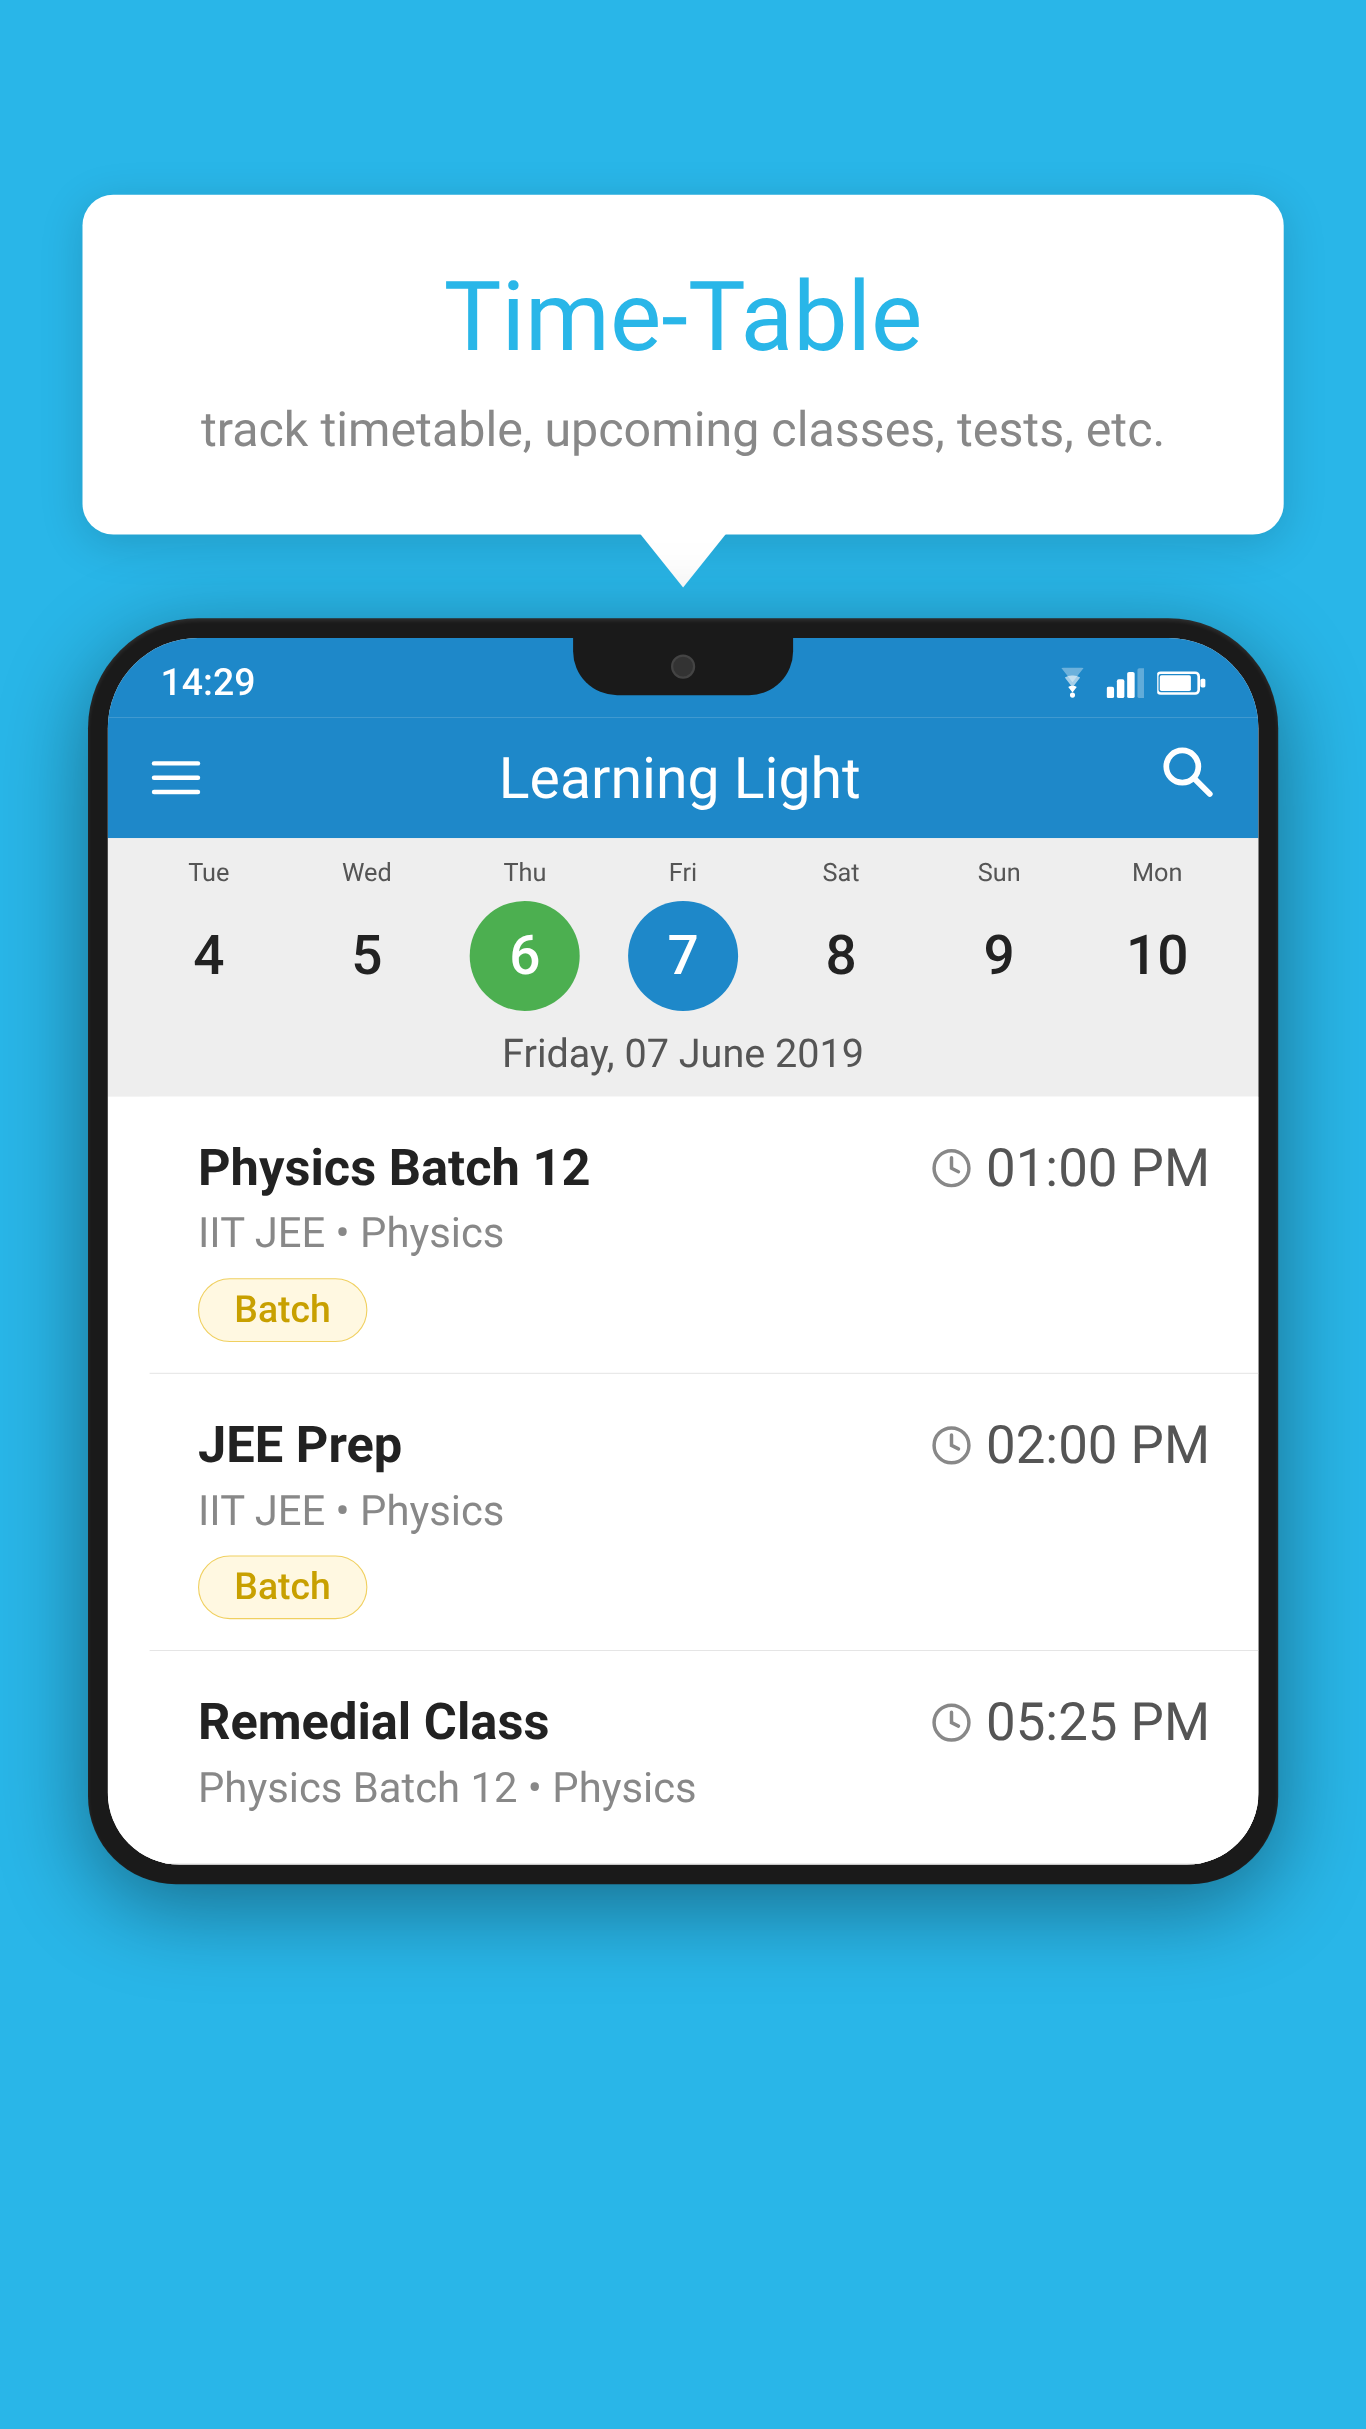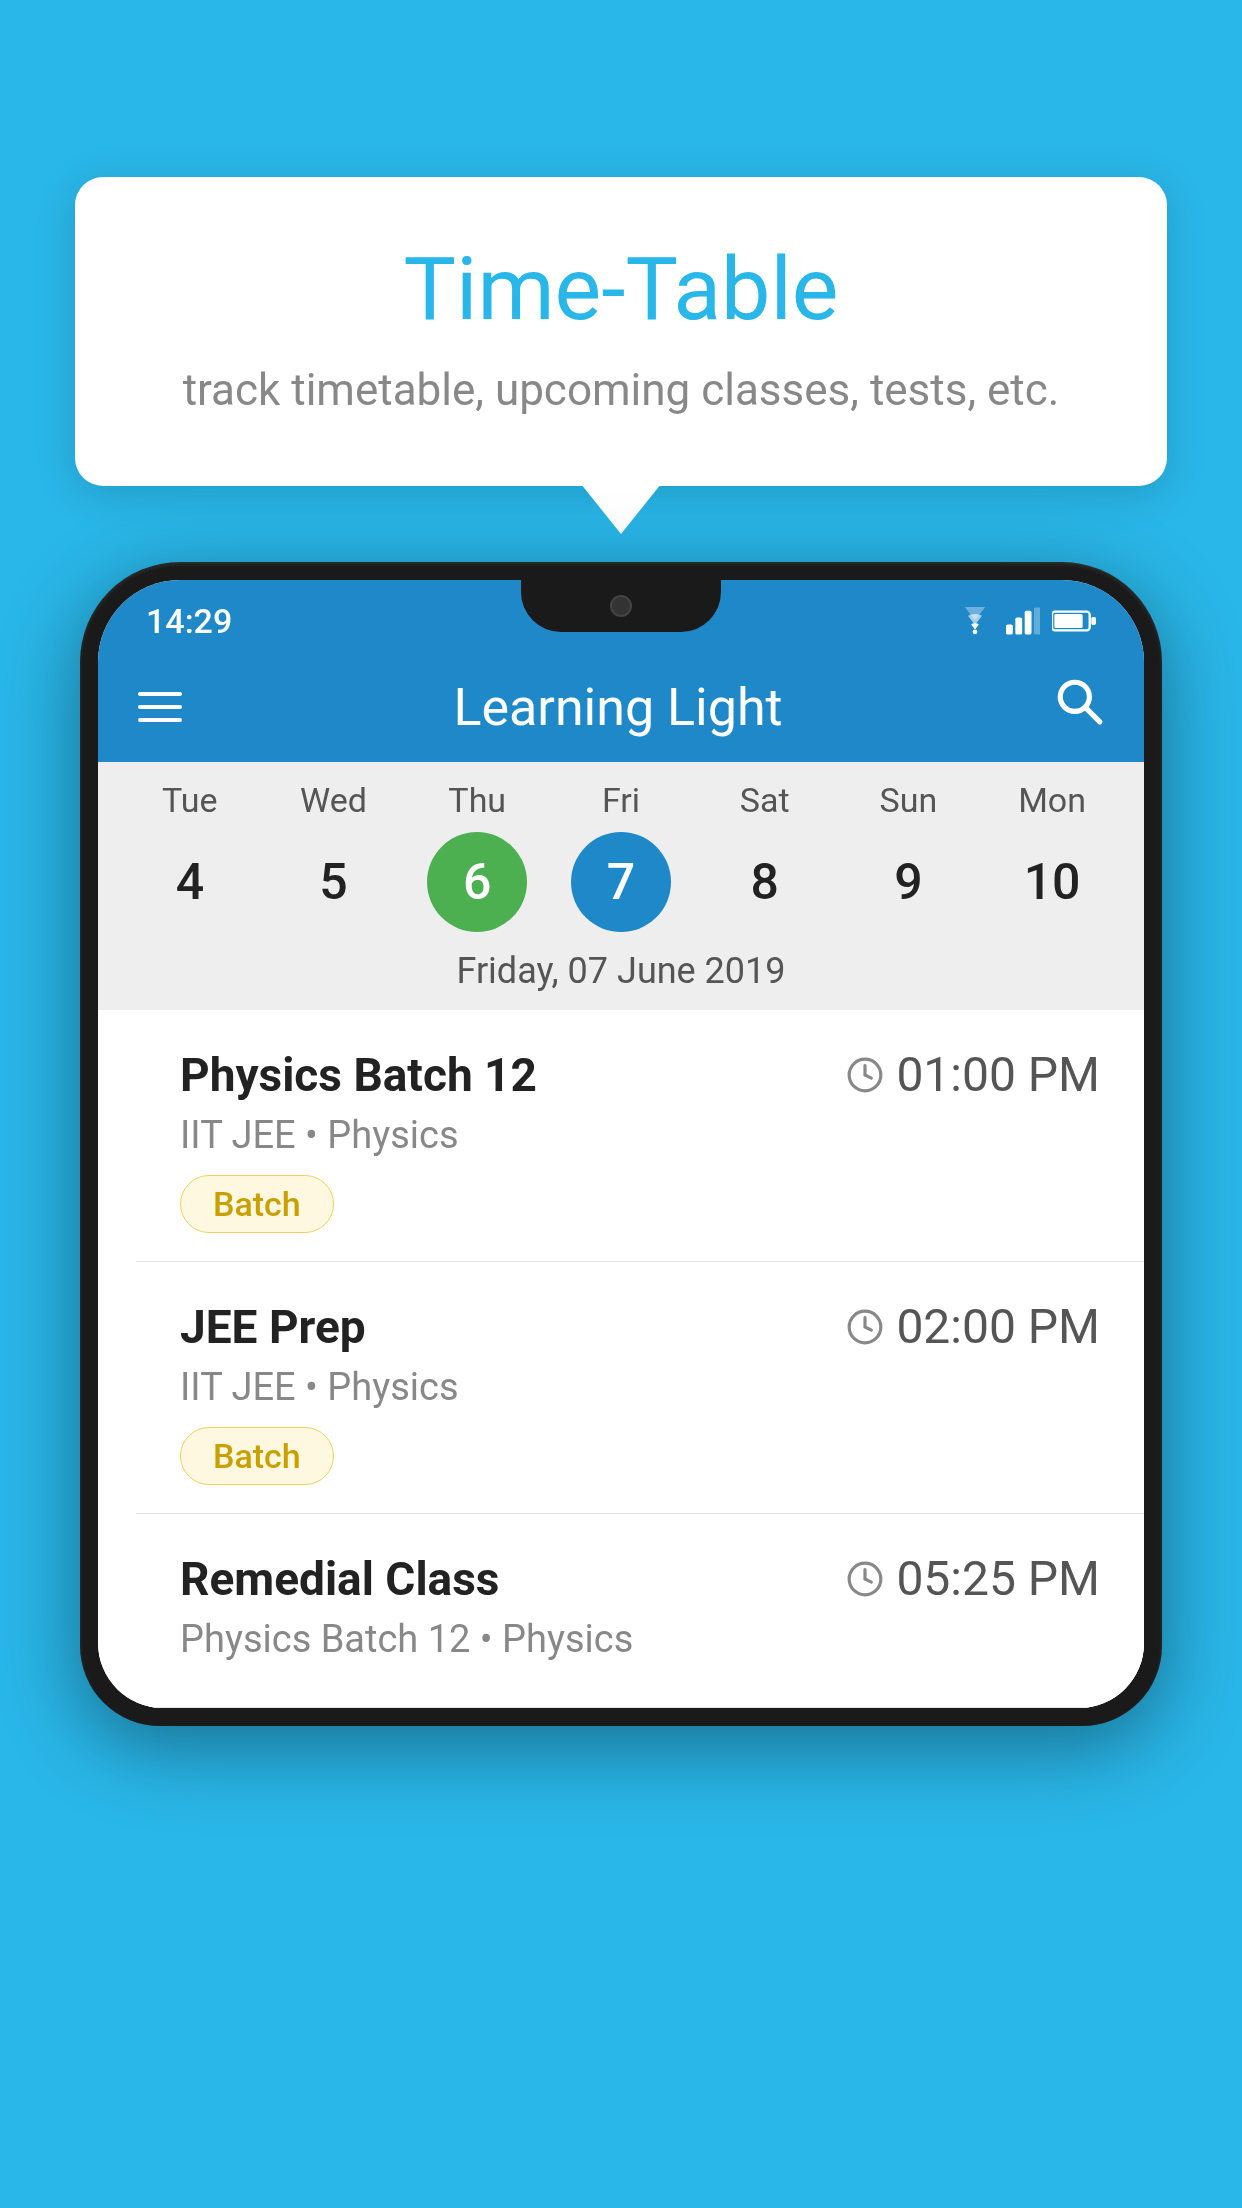--- a/index.html
+++ b/index.html
@@ -171,21 +171,21 @@
     }
 
     .day-headers {
       display: flex;
       justify-content: space-around;
       padding-top: 18px;
     }
 
     .day-header {
       text-align: center;
-      font-size: 34px;
+      font-size: 23px;
       color: #555;
       width: 120px;
     }
 
     .day-numbers {
       display: flex;
       justify-content: space-around;
       padding: 12px 0 8px;
     }
 

